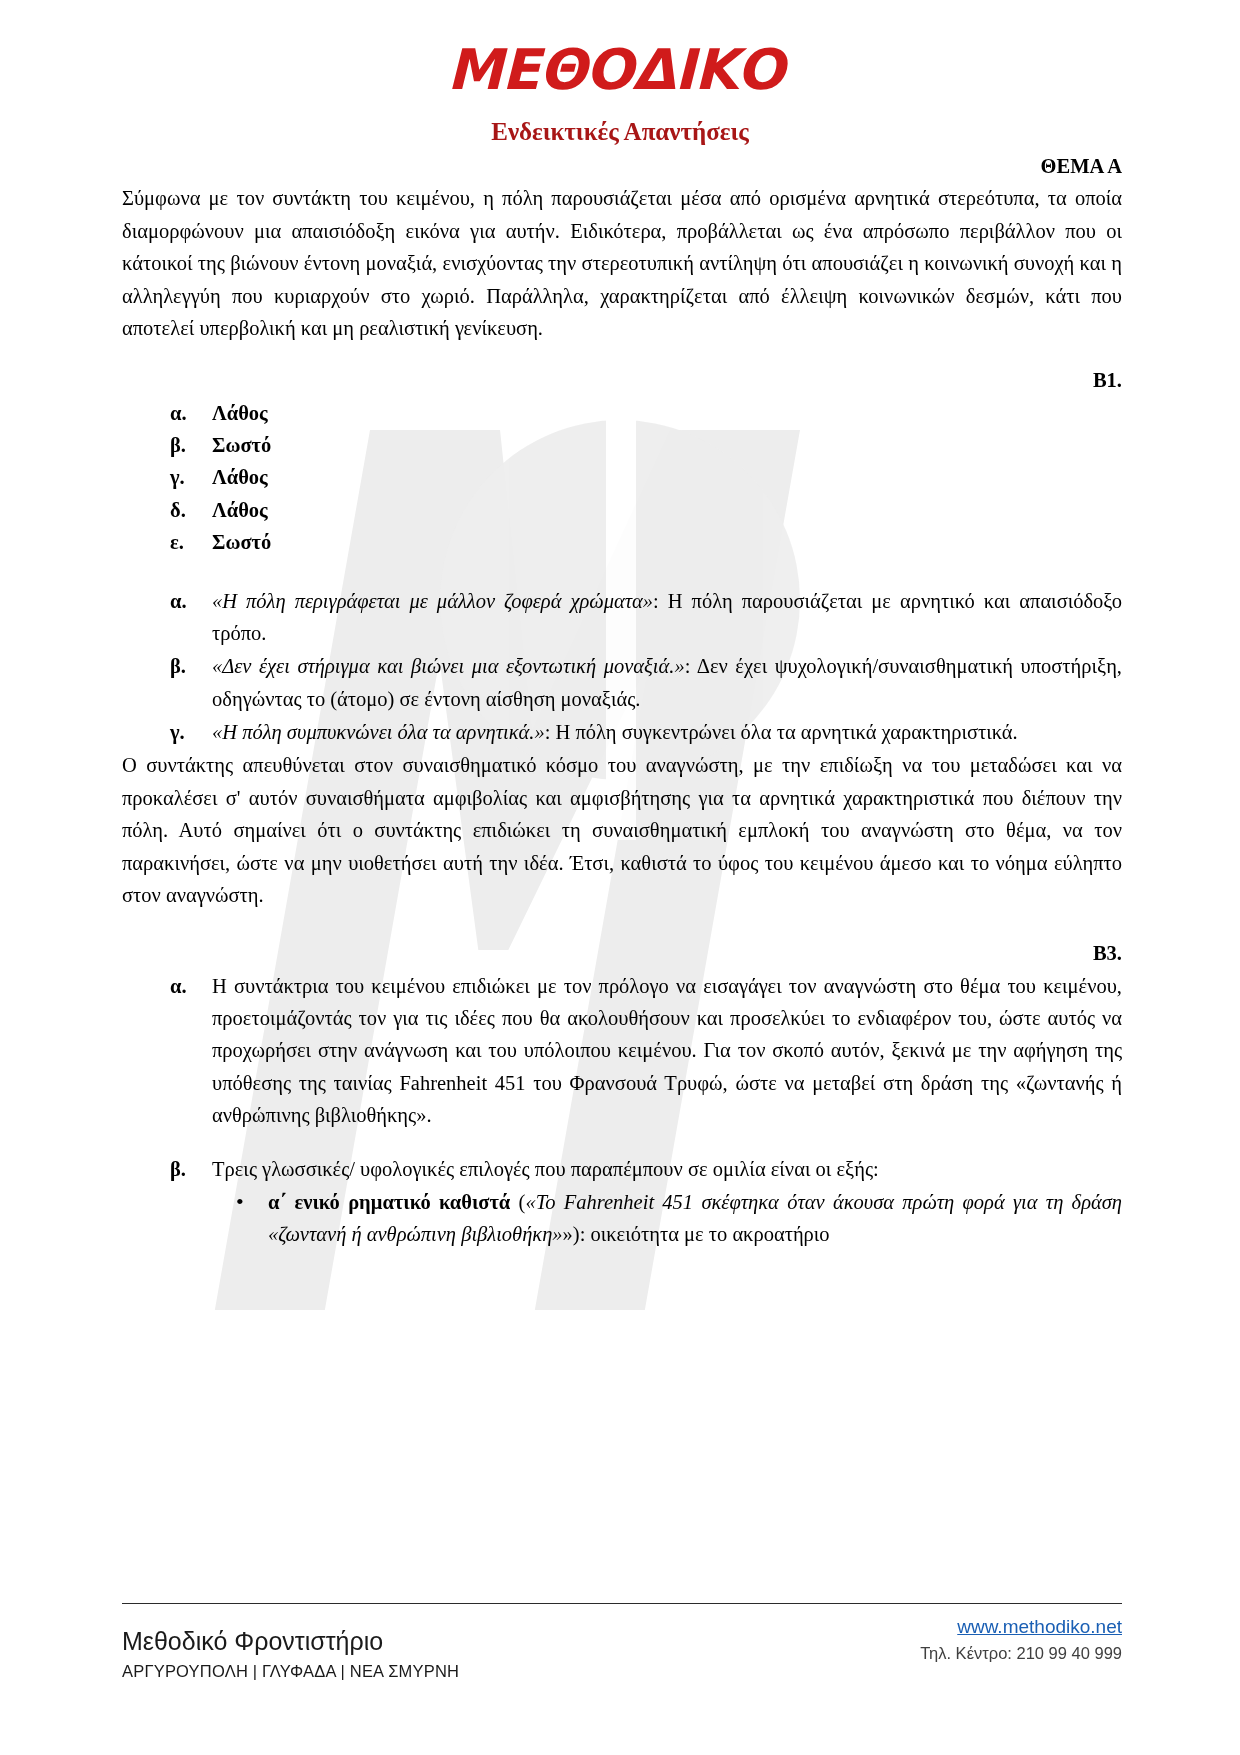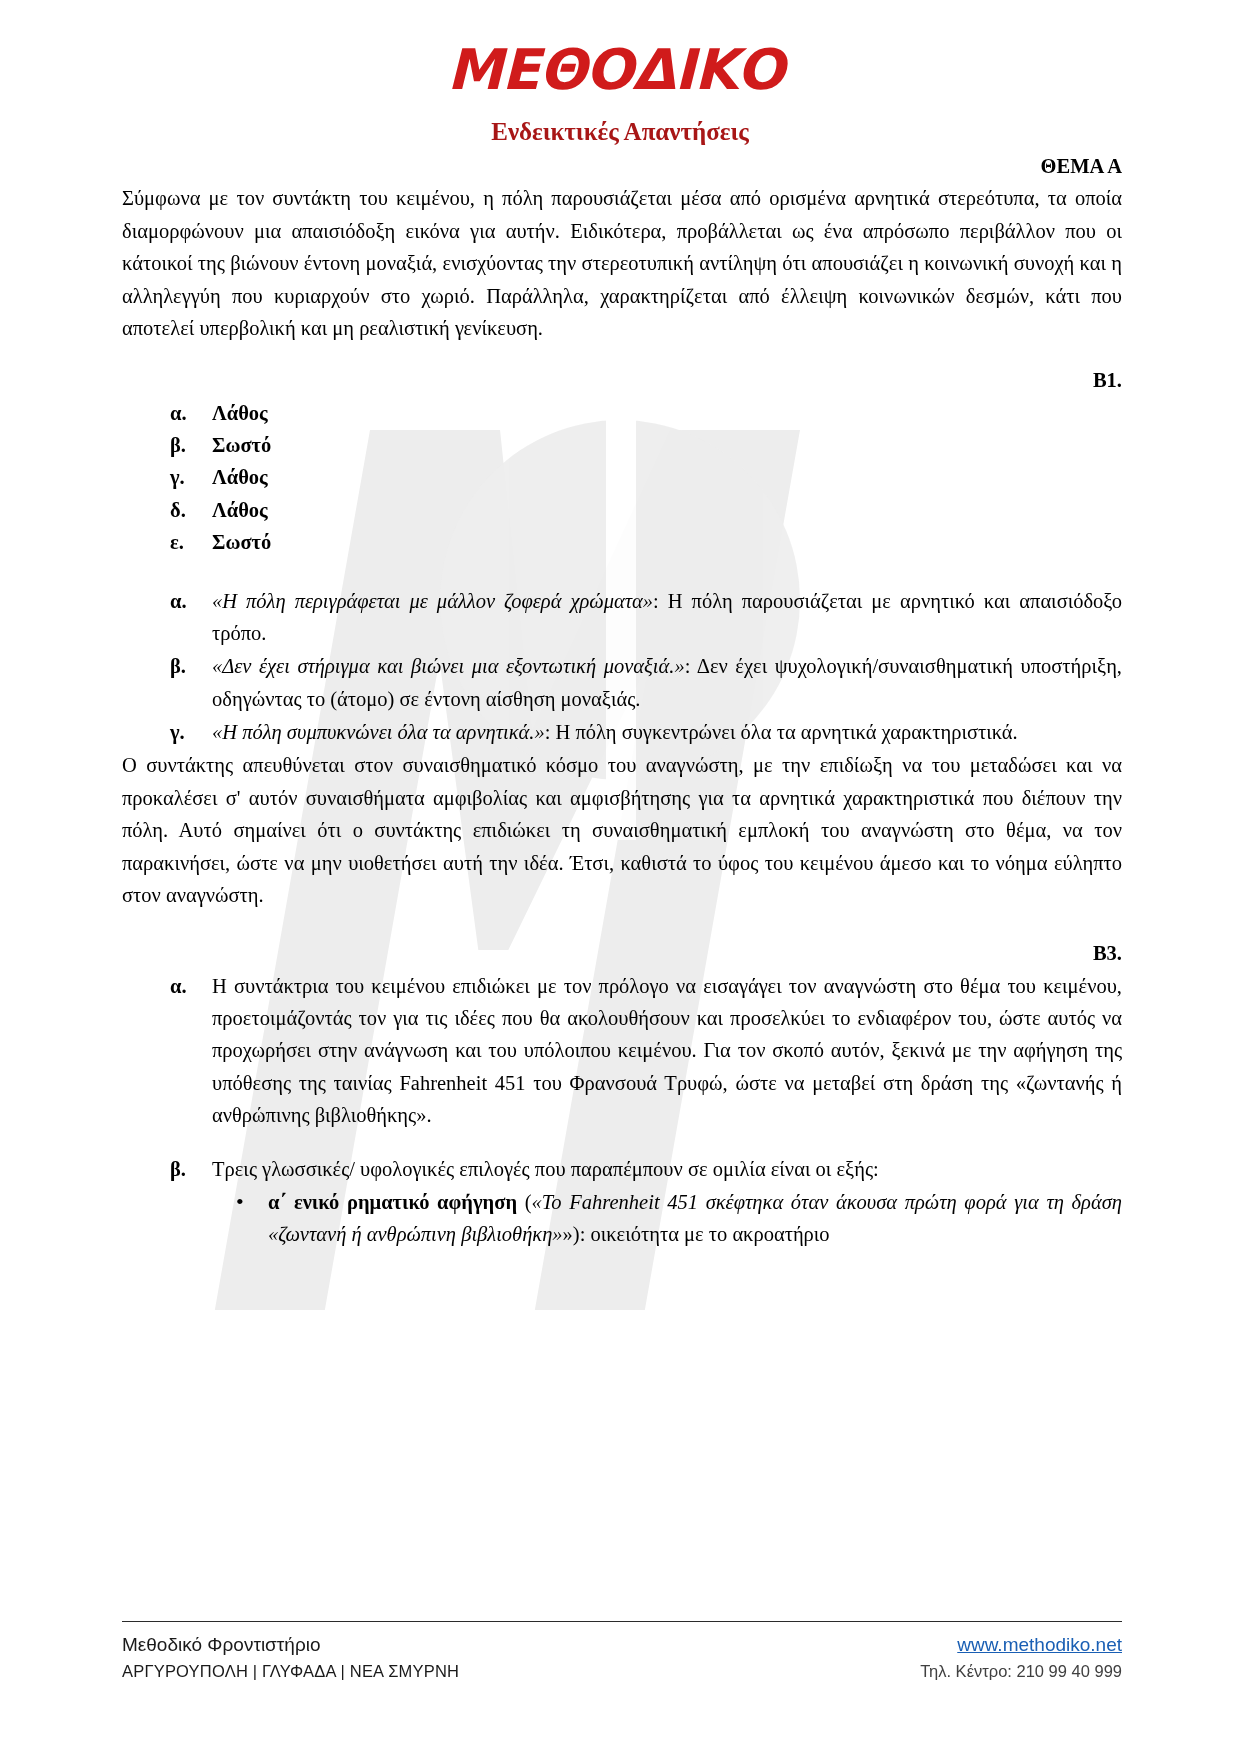--- a/index.html
+++ b/index.html
@@ -147,23 +147,24 @@
   .footer-rule {
     border-top: 1.2px solid #2b2b2b;
     margin-bottom: 12px;
   }
   .footer-row {
     display: flex;
     justify-content: space-between;
     align-items: flex-start;
   }
   .footer-left-l1 {
-    font-size: 19px;
+    font-size: 25px;
     color: #1a1a1a;
     margin-bottom: 6px;
+    margin-top: 11px;
   }
   .footer-left-l2 {
     font-size: 16.5px;
     color: #1a1a1a;
     letter-spacing: 0.2px;
   }
   .footer-right {
     text-align: right;
   }
   .footer-link {
@@ -266,21 +267,21 @@
 
     <ol class="greek-list">
       <li>
         <span class="marker">β.</span>
         <span>Τρεις γλωσσικές/ υφολογικές επιλογές που παραπέμπουν σε ομιλία είναι οι εξής:</span>
       </li>
     </ol>
 
     <ul class="bullets">
       <li>
-        <span class="b">α΄ ενικό ρηματικό αφήγηση</span><span> (</span><span class="i">«Το Fahrenheit 451 σκέφτηκα όταν άκουσα πρώτη φορά για τη δράση «ζωντανή ή ανθρώπινη βιβλιοθήκη»</span><span>»): οικειότητα με το ακροατήριο</span>
+        <span class="b">α΄ ενικό ρηματικό καθιστά</span><span> (</span><span class="i">«Το Fahrenheit 451 σκέφτηκα όταν άκουσα πρώτη φορά για τη δράση «ζωντανή ή ανθρώπινη βιβλιοθήκη»</span><span>»): οικειότητα με το ακροατήριο</span>
       </li>
     </ul>
 
   </div>
 
   <div class="footer">
     <div class="footer-rule"></div>
     <div class="footer-row">
       <div>
         <div class="footer-left-l1">Μεθοδικό Φροντιστήριο</div>

